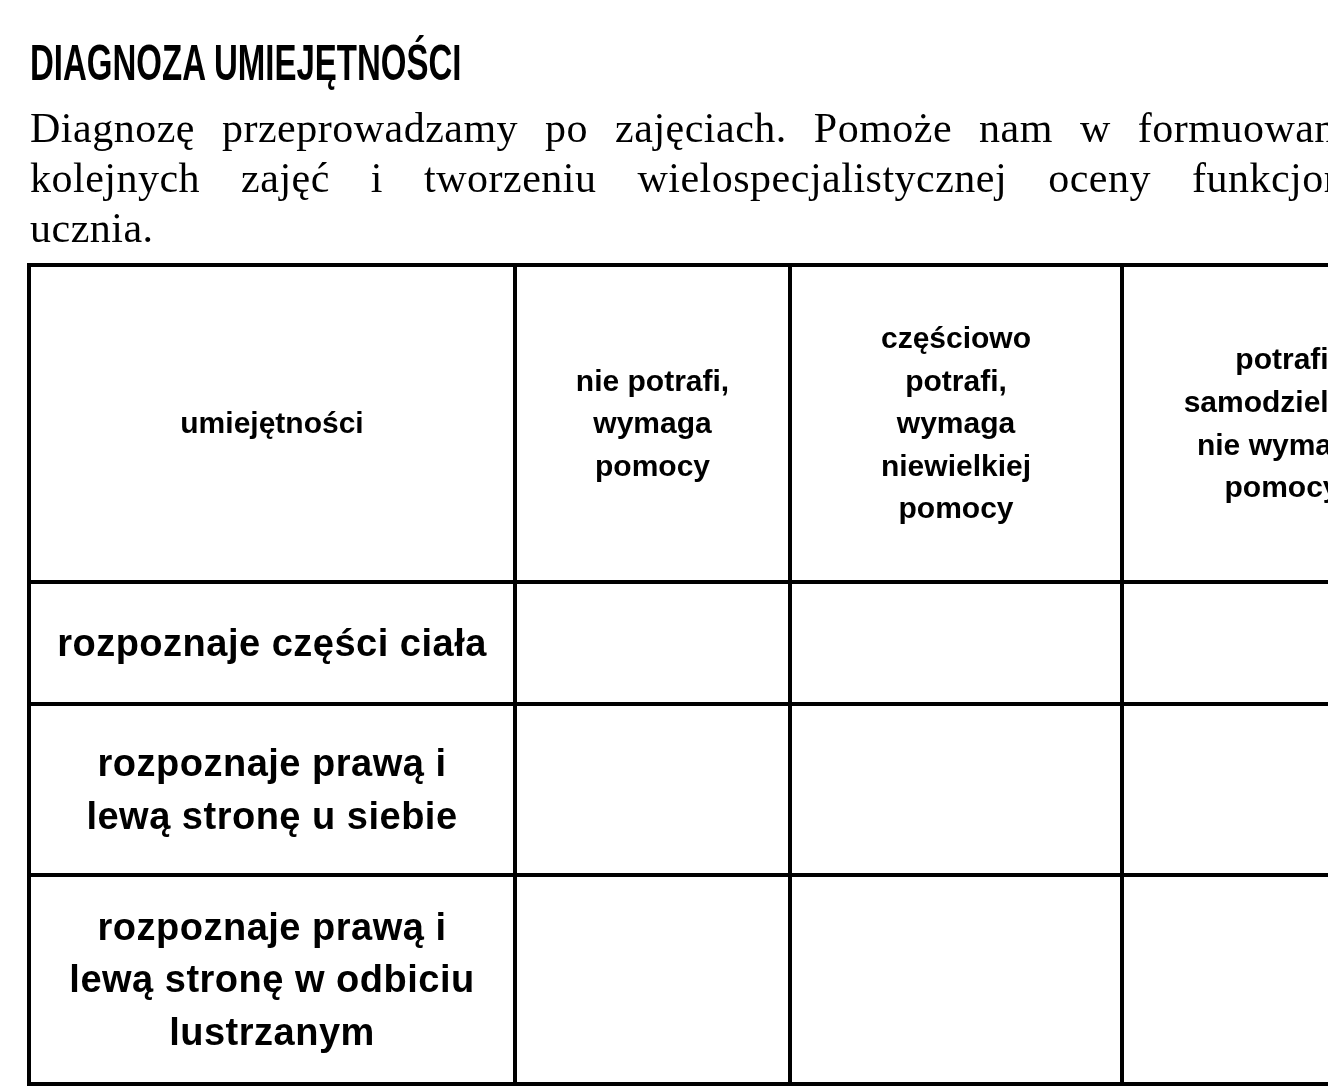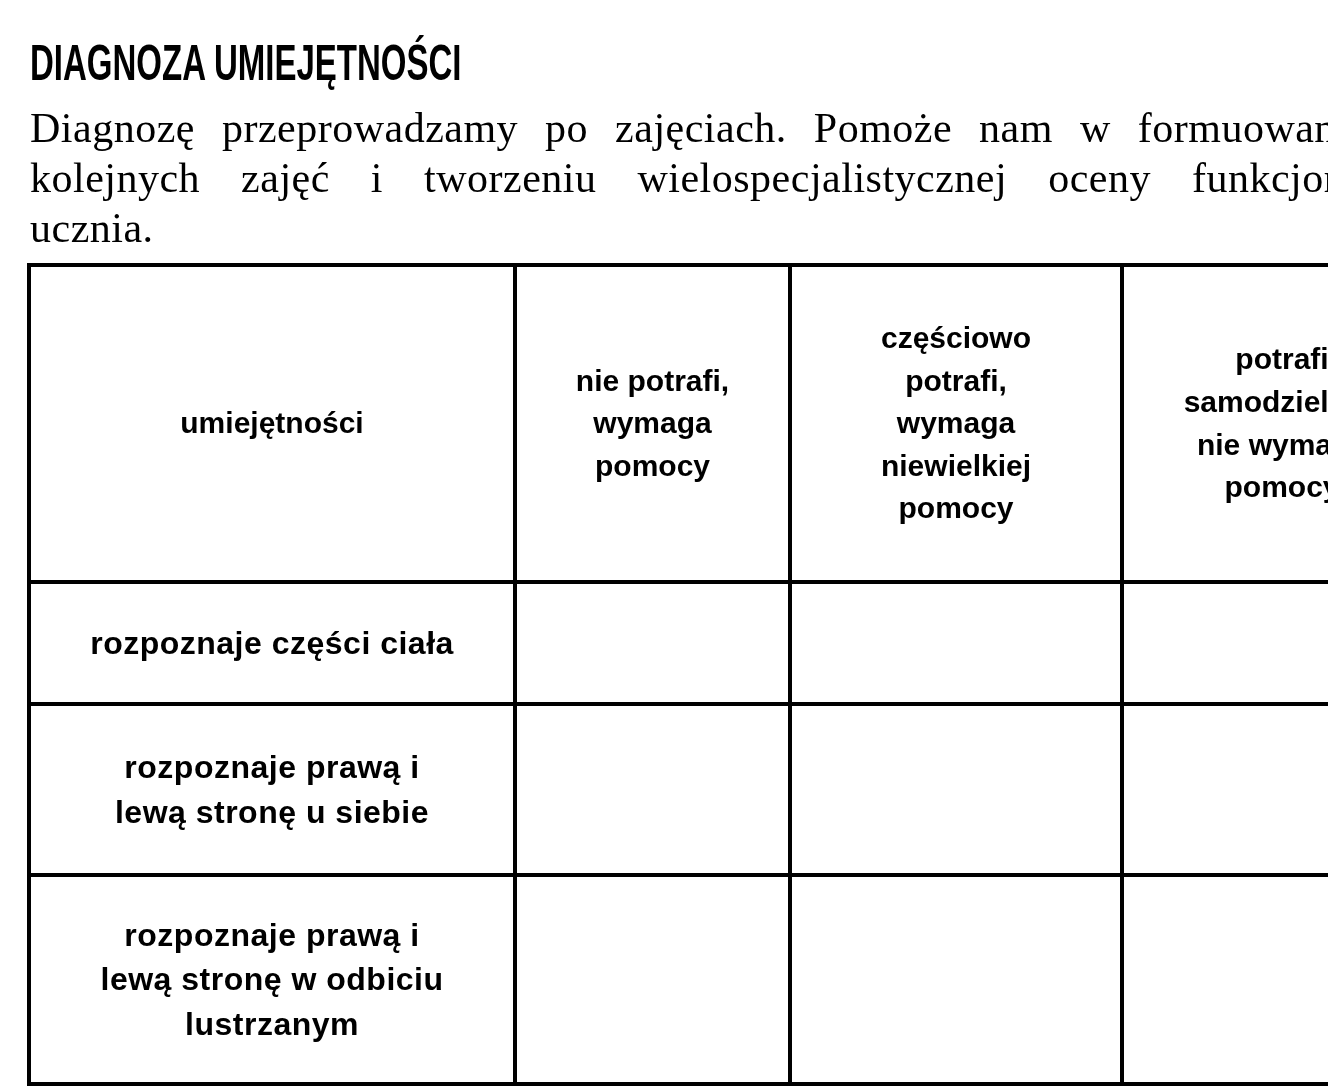--- a/index.html
+++ b/index.html
@@ -78,21 +78,21 @@
   tr.header-row    { height: 317px; }
   tr.body-row-0    { height: 122px; }
   tr.body-row-1    { height: 171px; }
   tr.body-row-2    { height: 209px; }
 
   table.skills th {
     font-size: 30px;
     line-height: 1.42;
   }
   td.skill-cell {
-    font-size: 32px;
+    font-size: 38px;
     line-height: 1.38;
     letter-spacing: 0.5px;
   }
   td.rating-cell {
     background: #ffffff;
   }
 </style>
 </head>
 <body>
 

